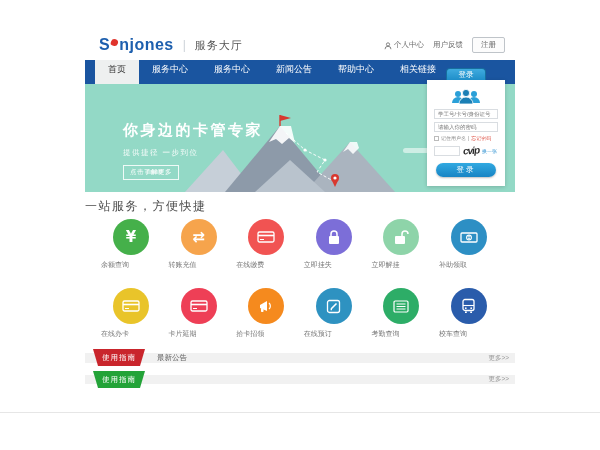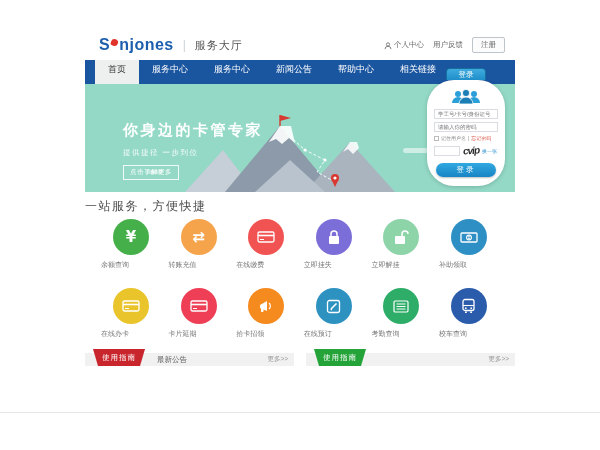--- a/index.html
+++ b/index.html
@@ -28,21 +28,21 @@
   .hero-title { font-size:15px; font-weight:bold; letter-spacing:2.5px; }
   .hero-sub { font-size:7.5px; letter-spacing:1.5px; margin-top:8px; opacity:.92; }
   .hero-btn { display:inline-block; margin-top:7px; border:1px solid rgba(255,255,255,.85); padding:2px 6px; font-size:6.5px; letter-spacing:.5px; color:#fff; cursor:pointer; }
   .mountains { position:absolute; left:100px; bottom:0; z-index:1; }
   .cloud { position:absolute; background:#fff; opacity:.55; border-radius:8px; }
   .cloud.c1 { width:26px; height:5px; left:318px; top:64px; }
   .cloud.c2 { width:18px; height:4px; left:60px; top:86px; opacity:.4; }
 
   
   .login-card { position:absolute; right:10px; top:-4px; width:78px; background:#fff; z-index:5;
-                box-shadow:0 1px 4px rgba(0,0,0,.18); padding:4px 0 9px;border-radius:27px; }
+                box-shadow:0 1px 4px rgba(0,0,0,.18); padding:4px 0 9px; }
   .login-tab { position:absolute; top:-12px; left:50%; transform:translateX(-50%); width:40px; height:12px;
                background:linear-gradient(#3fabdf,#1f8ec9); border:1px solid #176f9e; border-bottom:none;
                border-radius:4px 4px 0 0; color:#fff; font-size:7.5px; text-align:center; line-height:11px; cursor:pointer; }
   .users-icon { display:block; margin:4px auto 3px; }
   .login-input { display:block; width:64px; height:10px; margin:3px auto 0; border:1px solid #d9dde1; font-size:5.5px; color:#888; padding:0 3px; background:#fff; }
   .remember-row { display:flex; align-items:center; gap:2px; margin:3px 7px 0; font-size:5px; color:#888; }
   .remember-row .chk { width:5px; height:5px; border:1px solid #bbb; background:#fff; cursor:pointer; }
   .forgot { color:#e05a4e; cursor:pointer; }
   .captcha-row { display:flex; align-items:center; gap:3px; margin:4px 7px 0; }
   .captcha-input { width:26px; height:10px; border:1px solid #d9dde1; font-size:6px; padding:0 2px; }
@@ -58,21 +58,21 @@
   .svc-row { display:flex; justify-content:space-between; padding:0 16px; margin-top:6px; }
   .svc-row.second { margin-top:18px; }
   .svc { width:60px; cursor:pointer; }
   .circle { width:36px; height:36px; border-radius:50%; margin:0 auto; display:flex; align-items:center; justify-content:center; color:#fff; }
   .circle .glyph { font-size:15px; font-weight:bold; color:#fff; font-family:"DejaVu Sans",sans-serif; }
   .svc-label { font-size:7px; color:#777; margin-top:5px; }
   .more-btn { display:inline-block; margin-top:16px; background:#f0742c; color:#fff; font-size:8px; letter-spacing:1px; padding:4px 13px; border-radius:2px; cursor:pointer; }
 
   
   .ann-title { margin-top:14px; text-align:center; font-size:12px; color:#4a4a4a; letter-spacing:1.5px; }
-  .tab-bars { display:flex; gap:12px; margin-top:14px; }
+  .tab-bars { display:flex; gap:12px; margin-top:14px;flex-direction:column; }
   .tab-bar { flex:1; height:13px; background:#f1f1f1; position:relative; display:flex; align-items:center; }
   .ribbon { position:absolute; left:8px; top:-4px; height:17px; line-height:17px; padding:0 9px; color:#fff; font-size:7.5px; letter-spacing:1px;
             clip-path:polygon(0 0,100% 0,calc(100% - 5px) 100%,5px 100%); }
   .ribbon.red { background:#c9252c; }
   .ribbon.green { background:#23a338; }
   .bar-link { margin-left:72px; font-size:7.5px; color:#666; cursor:pointer; }
   .bar-more { margin-left:auto; margin-right:6px; font-size:6.5px; color:#999; cursor:pointer; }
   .bottom-line { position:absolute; left:0; right:0; top:412px; border-top:1px solid #e6e6e6; }
 </style>
 </head>

